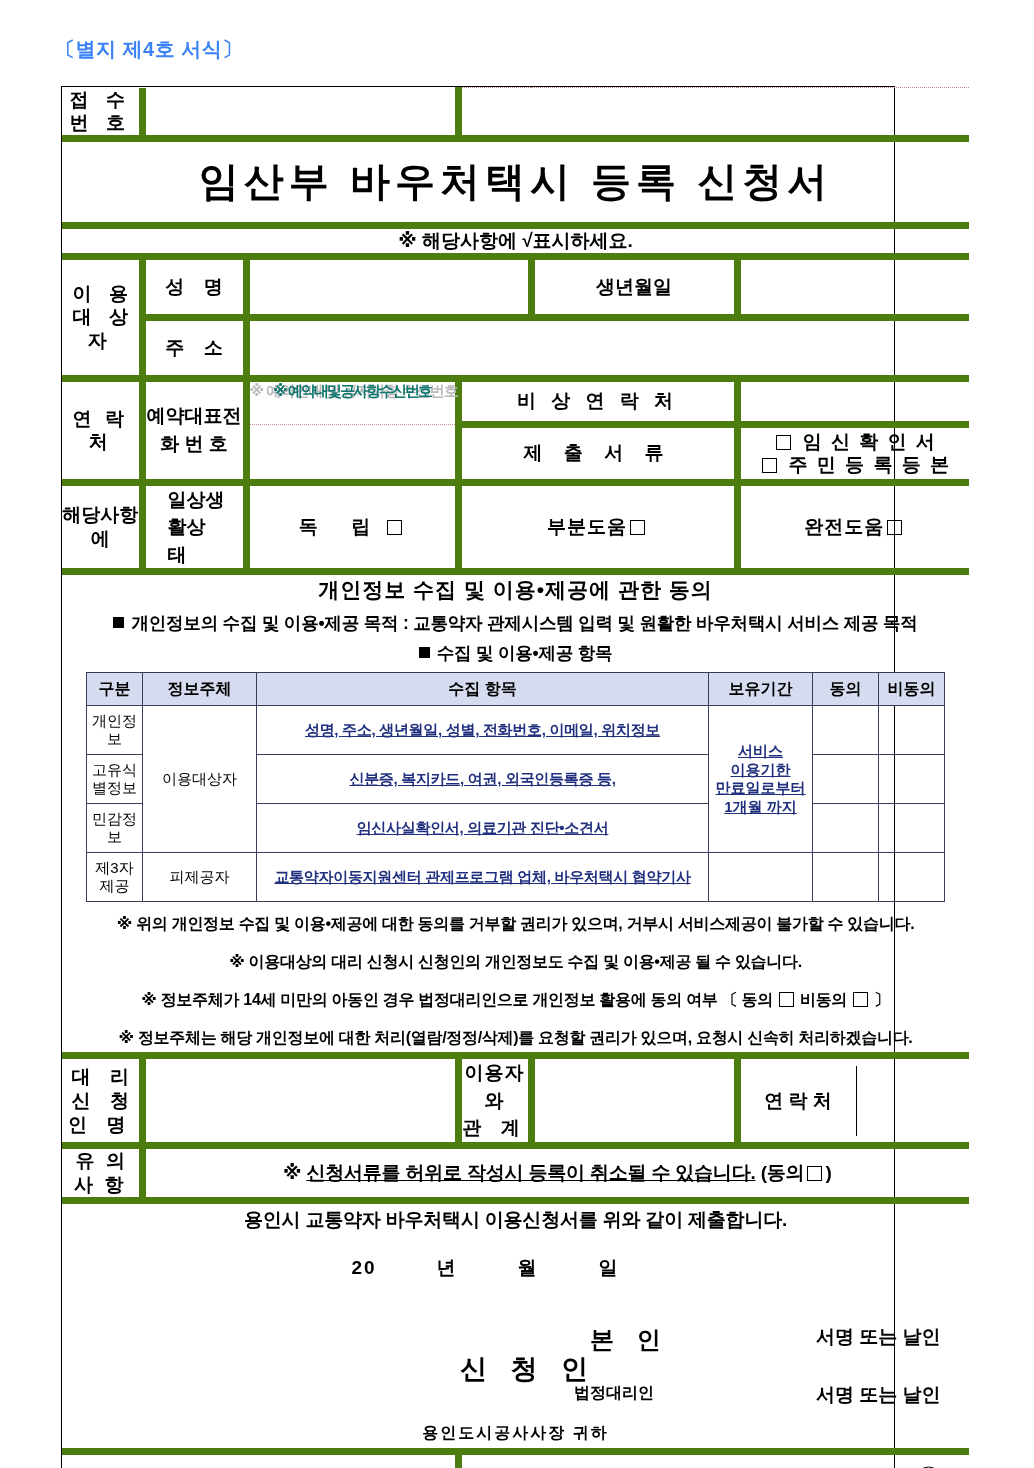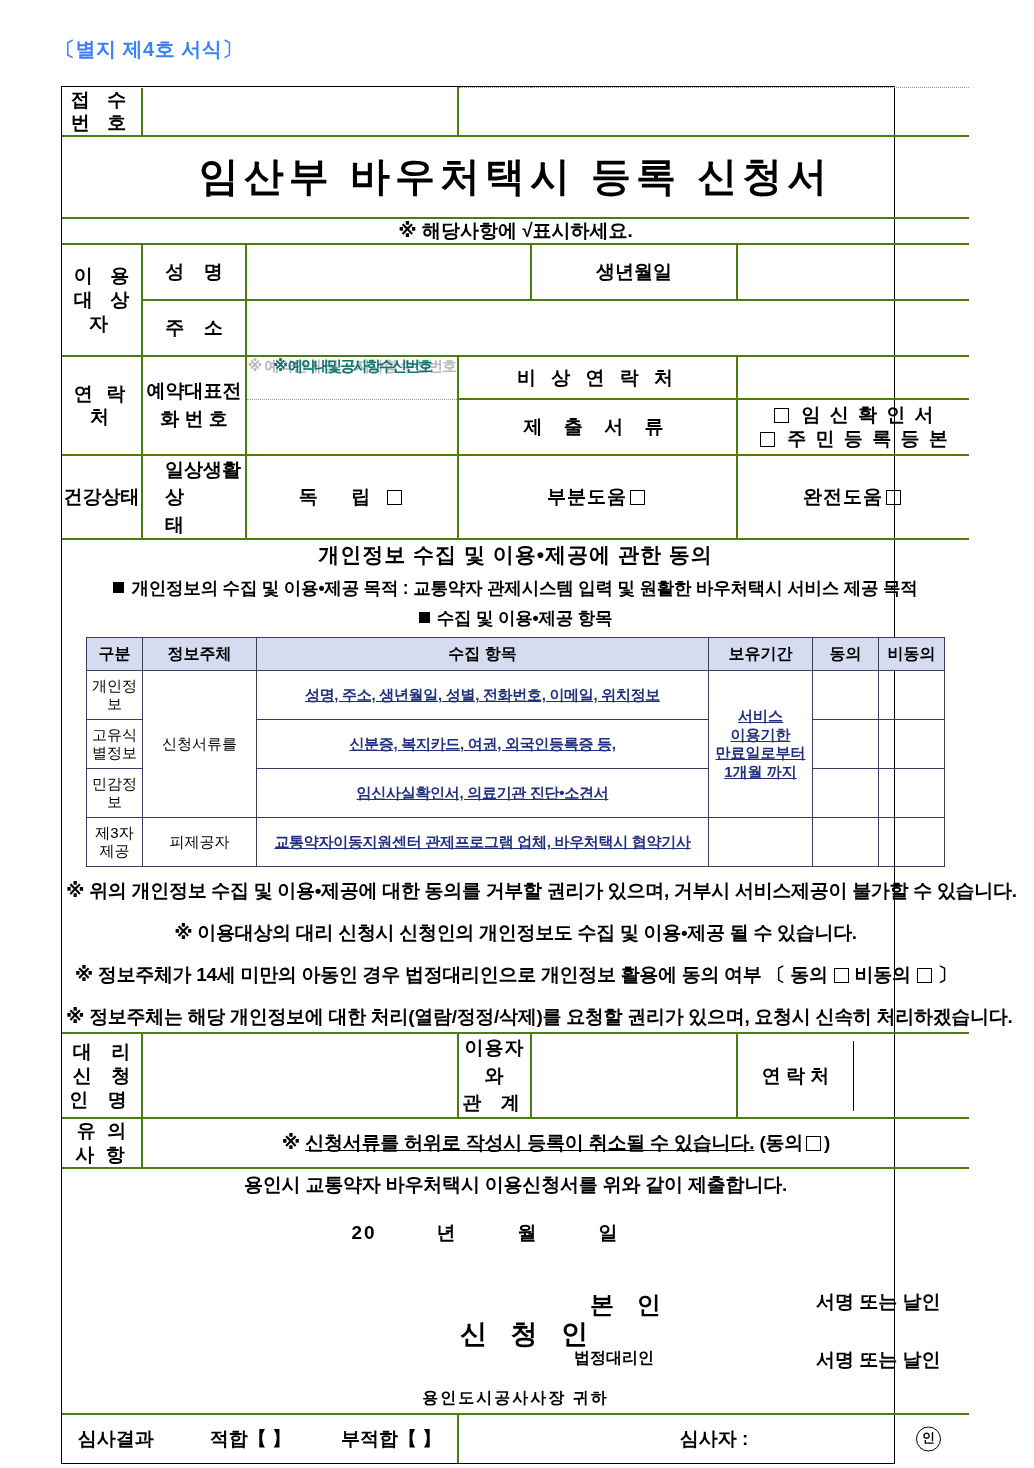--- a/index.html
+++ b/index.html
@@ -44,21 +44,21 @@
     border: 1.4px solid #000;
     box-sizing: border-box;
   }
 
   table.grid {
     border-collapse: collapse;
     width: 100%;
     table-layout: fixed;
   }
   table.grid td {
-    border: 2px solid #4d7c0f;
+    border: 7px solid #4d7c0f;
     padding: 0;
     vertical-align: middle;
     text-align: center;
     font-size: 19px;
     line-height: 1.25;
   }
   .noborder-l { border-left: none !important; }
   .noborder-r { border-right: none !important; }
   .noborder-t { border-top: none !important; }
   .noborder-b { border-bottom: none !important; }
@@ -231,21 +231,21 @@
     color: #20307e;
     font-weight: 700;
     text-decoration: underline;
     font-size: 15px;
     line-height: 1.45;
   }
   .pt-blank { }
 
   .notes { margin: 12px 4px 4px 4px; }
   .note {
-    font-size: 19px;
+    font-size: 16px;
     font-weight: 700;
     margin: 0 0 18px 0;
     letter-spacing: -0.3px;
     white-space: nowrap;
   }
   .note:last-child { margin-bottom: 4px; }
   .note .chk { margin: 0 6px; }
 
   
   .proxy-lbl {
@@ -452,21 +452,21 @@
           <div>
             <span class="chk"></span><span>임 신 확 인 서</span>
           </div>
           <div>
             <span class="chk"></span><span>주 민 등 록 등 본</span>
           </div>
         </td>
       </tr>
 
       <tr>
-        <td class="lbl-tight noborder-l">건강상태</td>
+        <td class="lbl-tight noborder-l">해당사항에</td>
         <td class="lbl-tight" style="line-height:1.45; text-align:left; padding-left:22px;">
           <div>일상생활상</div>
           <div>태</div>
         </td>
         <td class="assist" style="height:62px;">
           <span class="sp">독     립</span><span class="chk"></span>
         </td>
         <td colspan="2" class="assist">
           <span>부분도움</span><span class="chk"></span>
         </td>
@@ -502,21 +502,21 @@
                 <th>정보주체</th>
                 <th>수집 항목</th>
                 <th>보유기간</th>
                 <th>동의</th>
                 <th>비동의</th>
               </tr>
             </thead>
             <tbody>
               <tr>
                 <td class="pt-cat" style="height:40px;">개인정보</td>
-                <td rowspan="3" class="pt-subj">신청서류를</td>
+                <td rowspan="3" class="pt-subj">이용대상자</td>
                 <td class="pt-item">성명, 주소, 생년월일, 성별, 전화번호, 이메일, 위치정보</td>
                 <td rowspan="3" class="pt-keep">
                   <div>서비스</div>
                   <div>이용기한</div>
                   <div>만료일로부터</div>
                   <div>1개월 까지</div>
                 </td>
                 <td class="pt-blank"></td>
                 <td class="pt-blank"></td>
               </tr>

